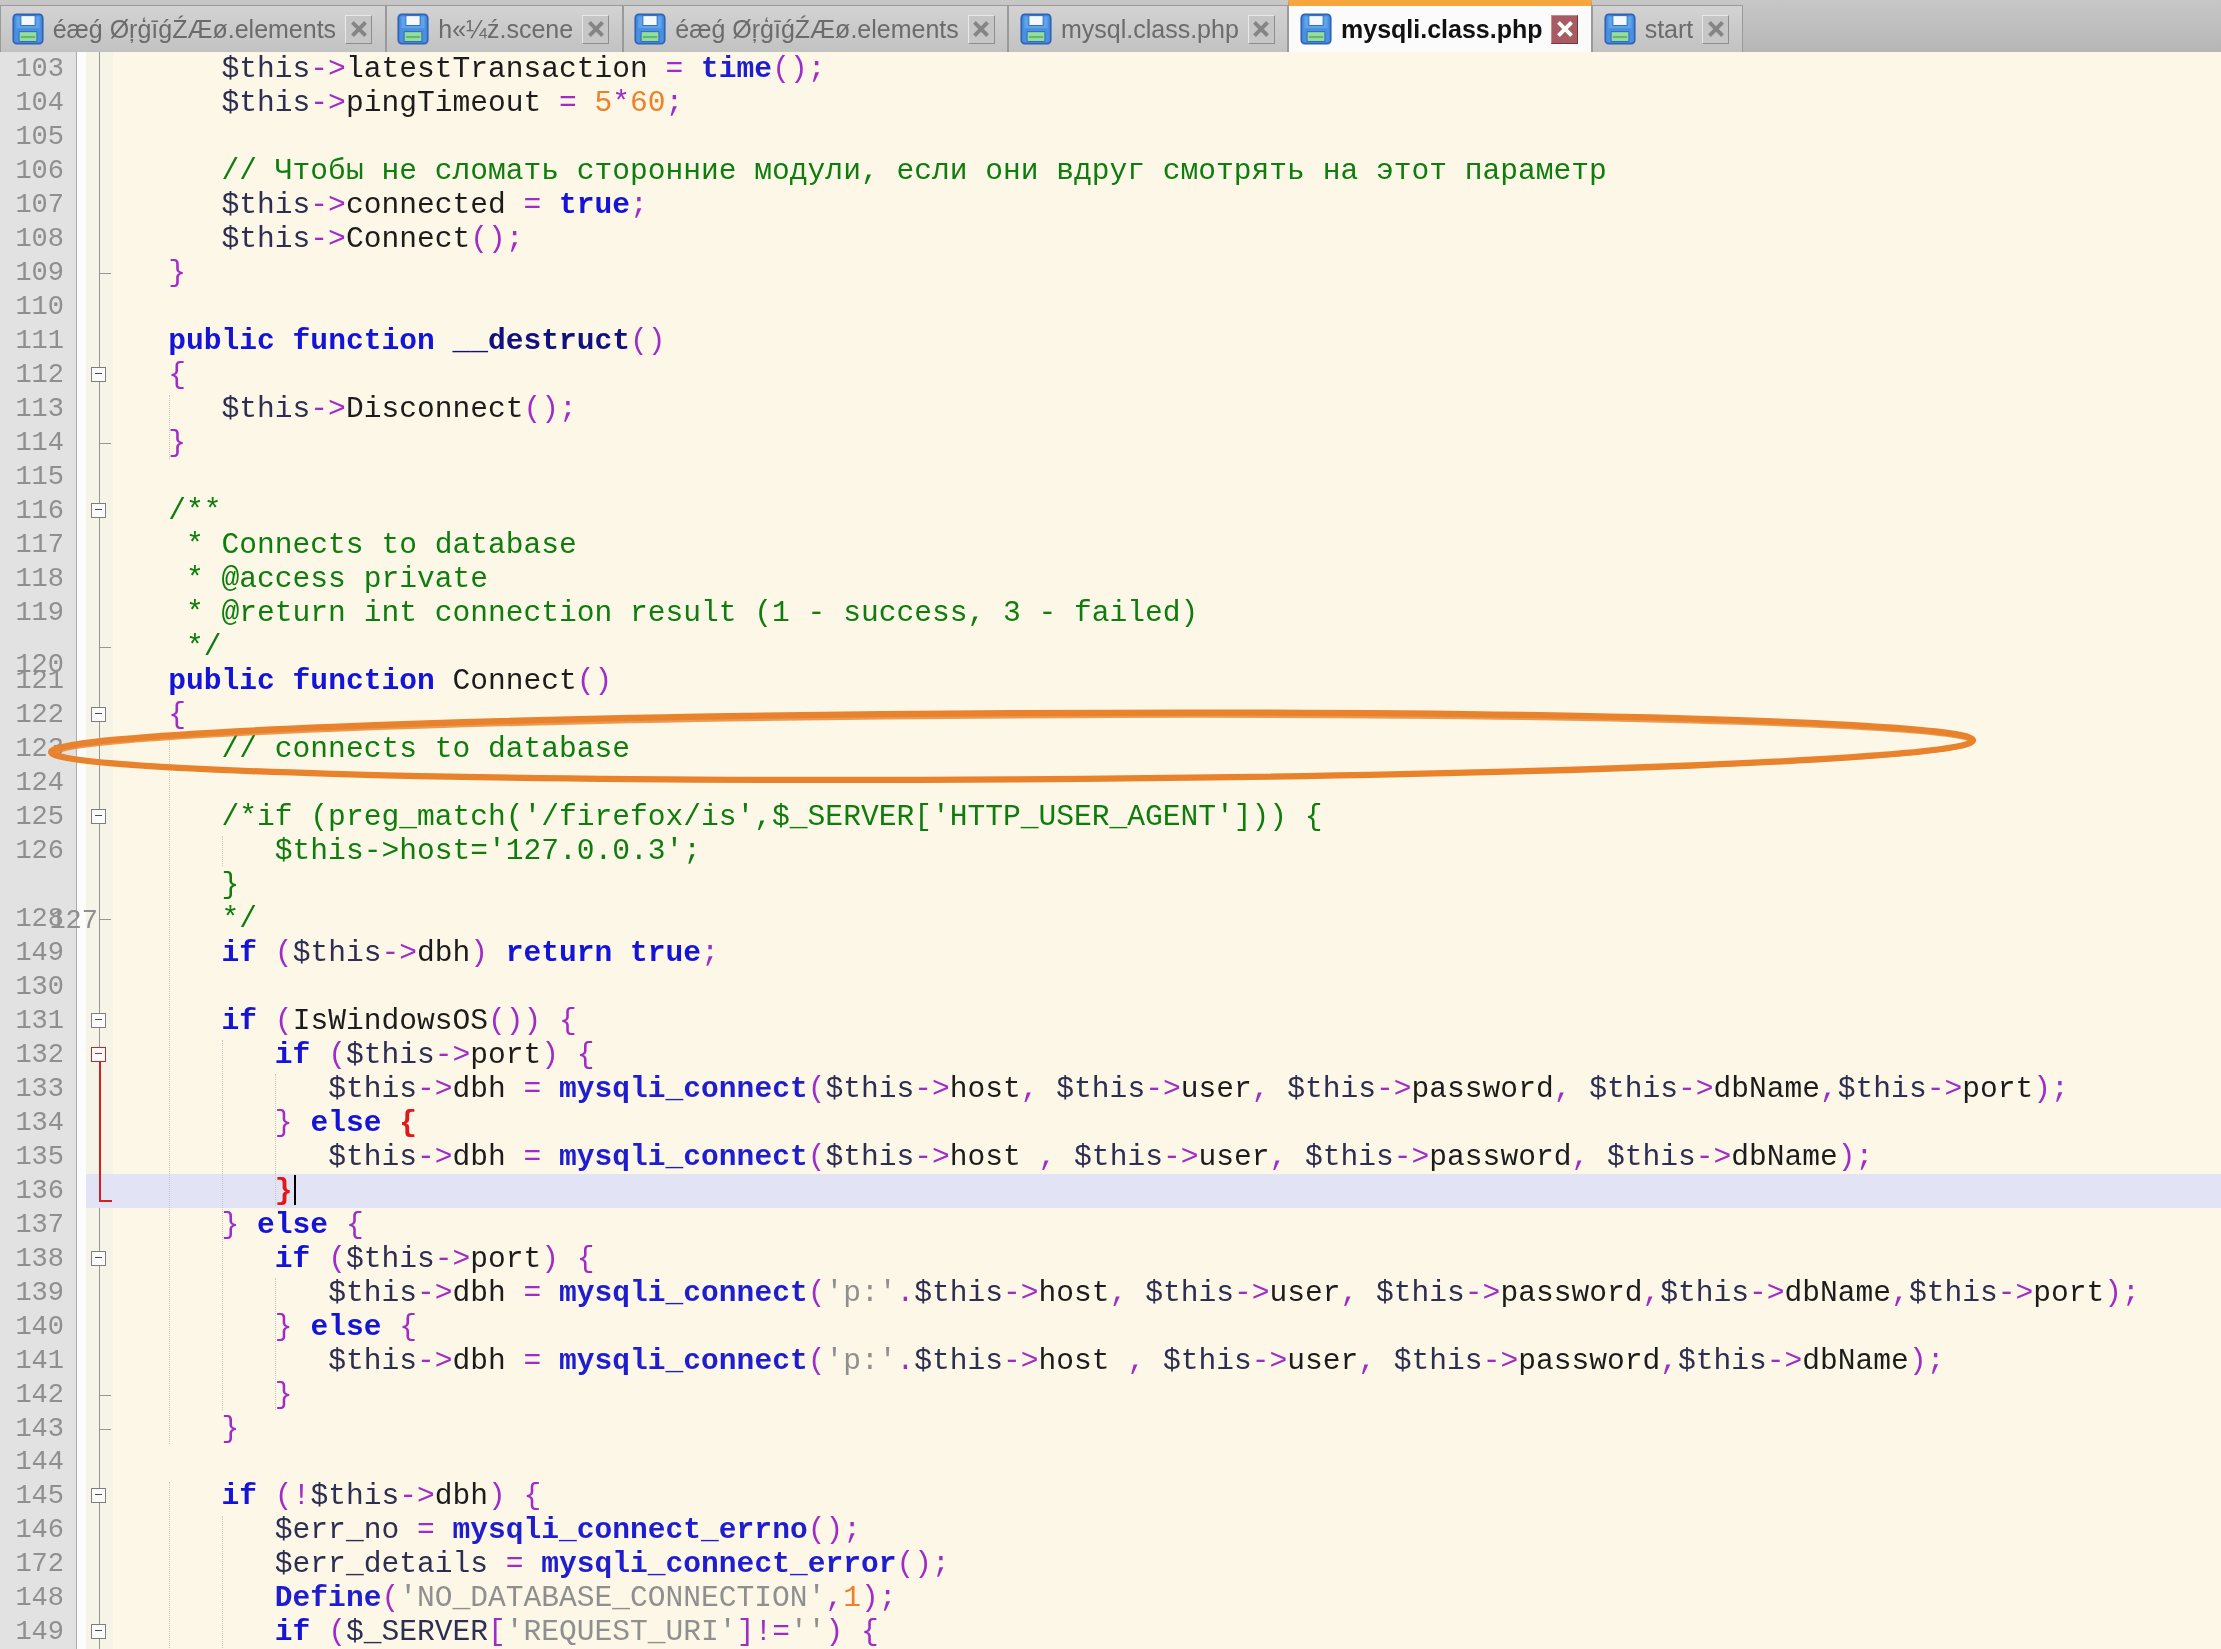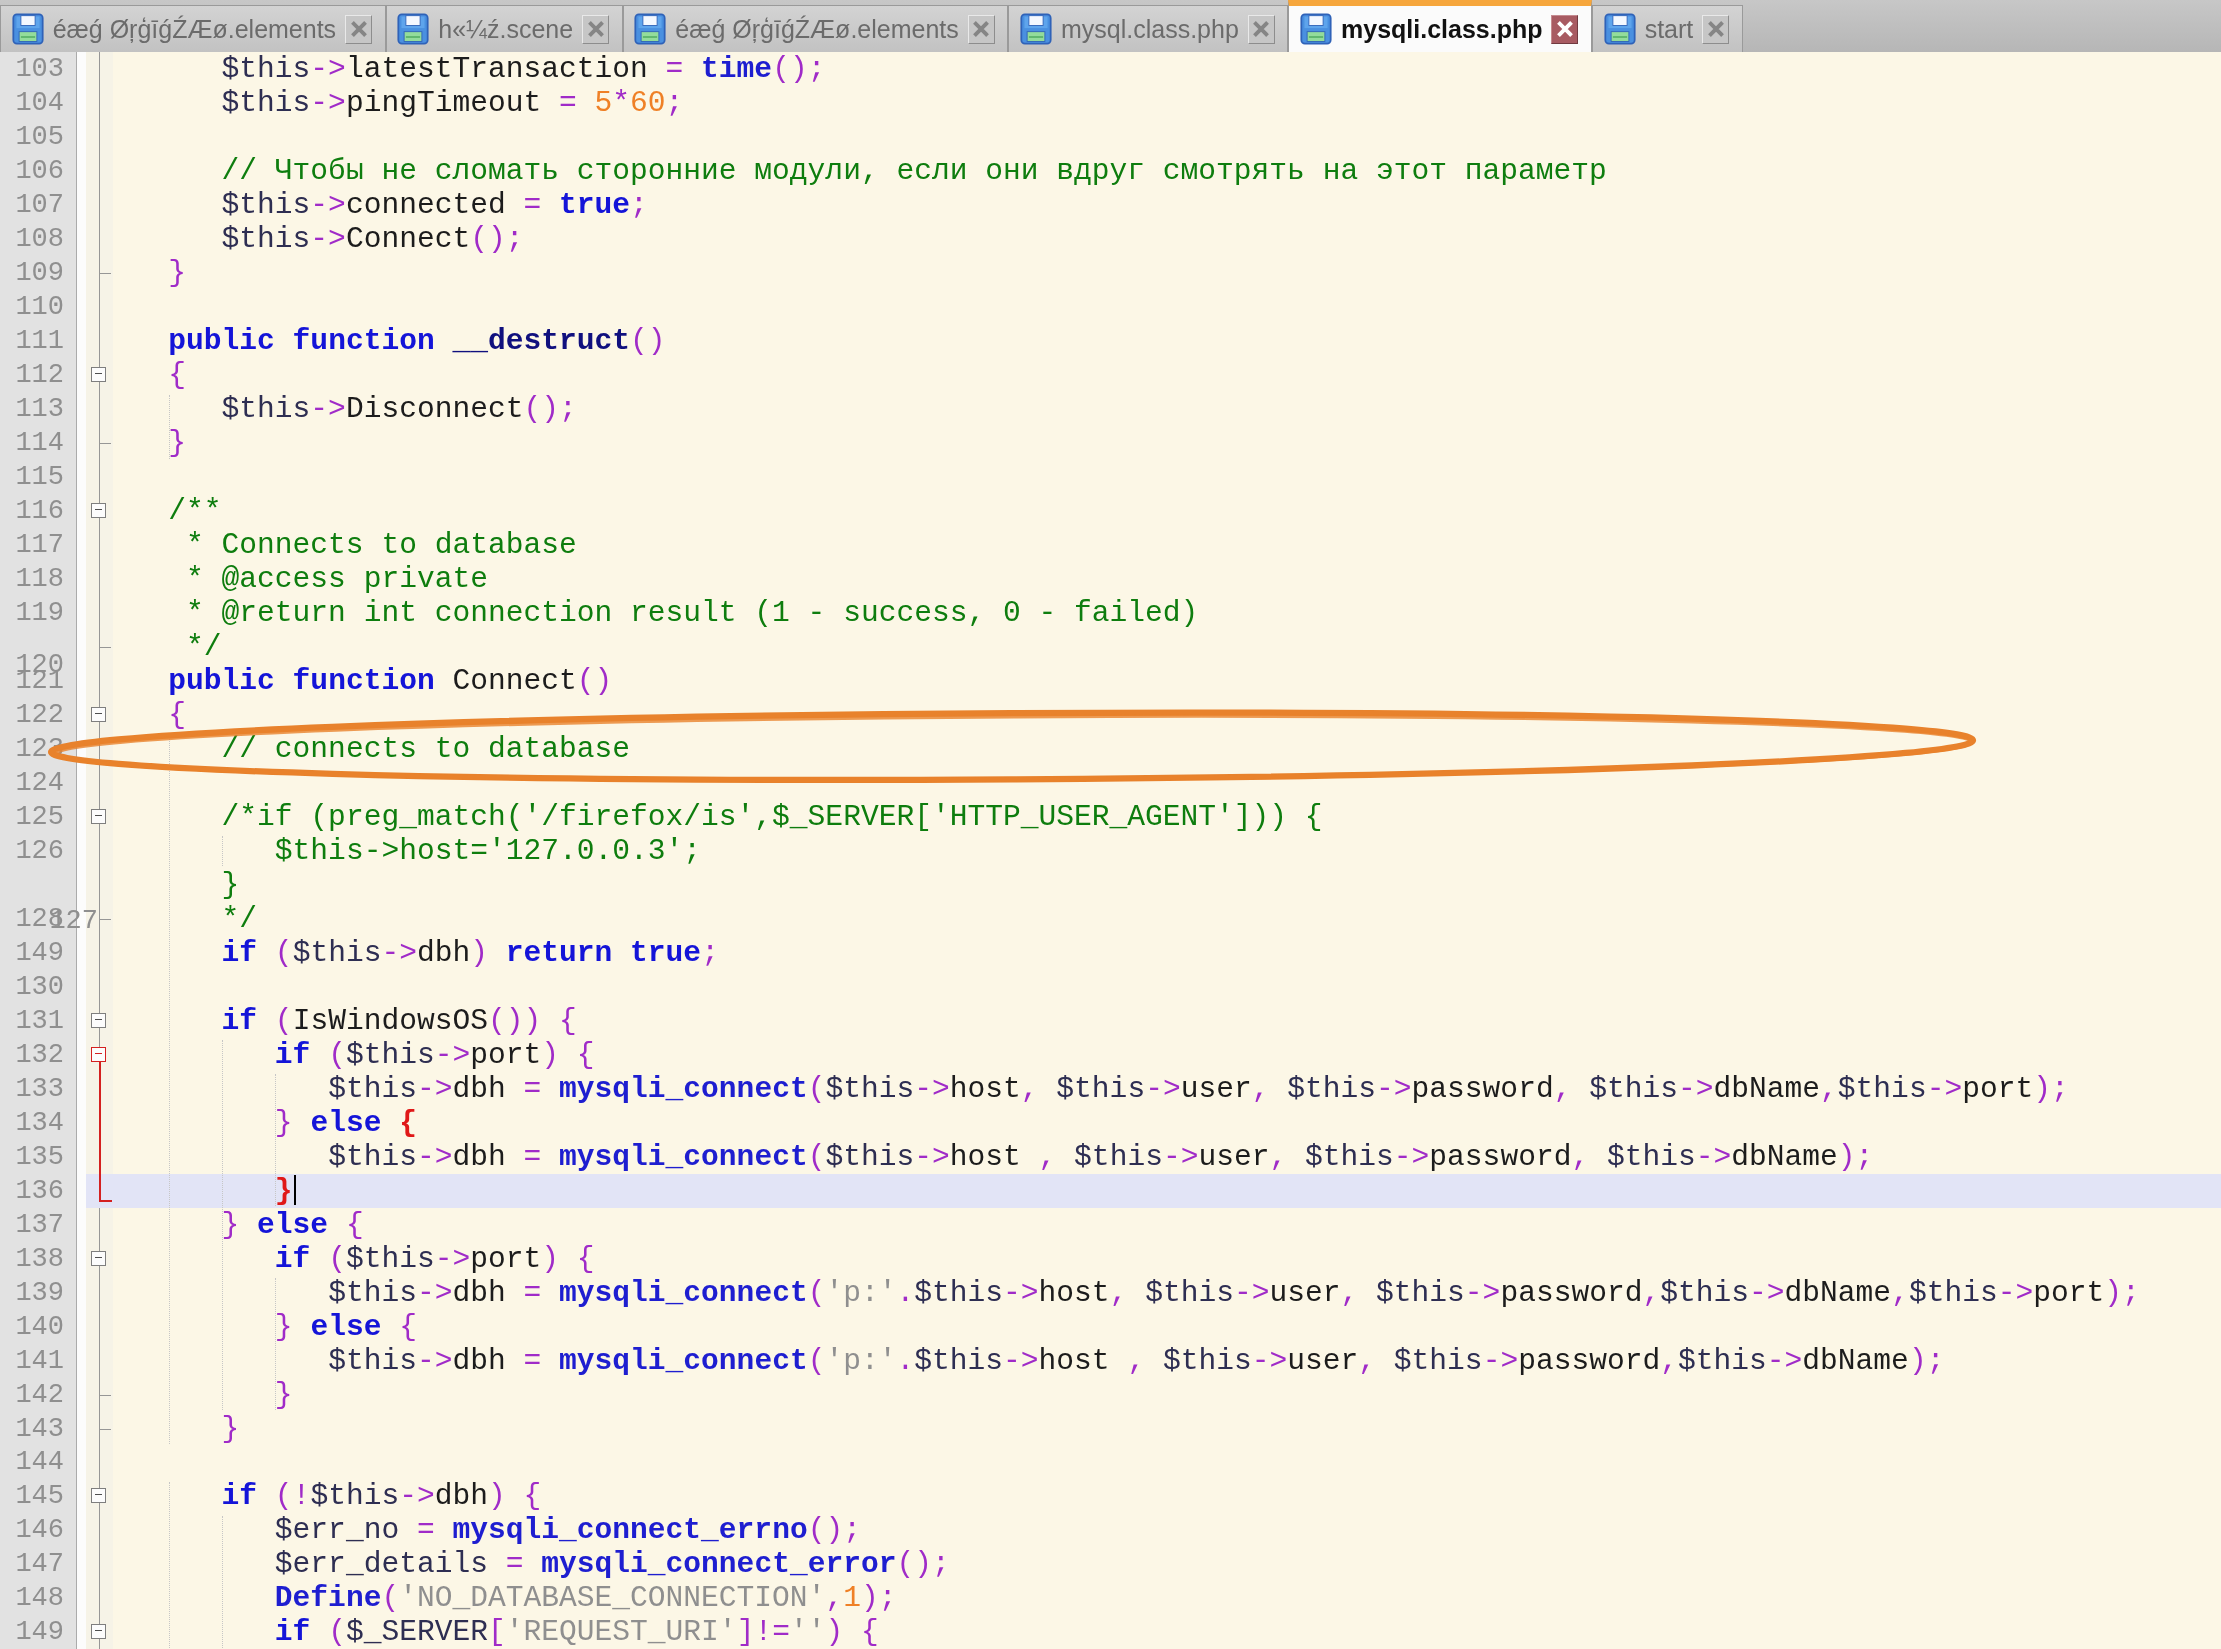--- a/index.html
+++ b/index.html
@@ -195,21 +195,21 @@
         <div class="lnum" style="top: 408px;">115</div>
         <div class="codeline" style="top: 408px;"></div>
         <div class="lnum" style="top: 442px;">116</div>
         <div class="codeline" style="top: 442px;"><span class="tk-d">	</span><span class="tk-c">/**</span></div>
         <div class="foldbox" style="top: 451px;"></div>
         <div class="lnum" style="top: 476px;">117</div>
         <div class="codeline" style="top: 476px;"><span class="tk-d">	</span><span class="tk-c"> * Connects to database</span></div>
         <div class="lnum" style="top: 510px;">118</div>
         <div class="codeline" style="top: 510px;"><span class="tk-d">	</span><span class="tk-c"> * @access private</span></div>
         <div class="lnum" style="top: 544px;">119</div>
-        <div class="codeline" style="top: 544px;"><span class="tk-d">	</span><span class="tk-c"> * @return int connection result (1 - success, 0 - failed)</span></div>
+        <div class="codeline" style="top: 544px;"><span class="tk-d">	</span><span class="tk-c"> * @return int connection result (1 - success, 3 - failed)</span></div>
         <div class="lnum" style="top: 596px;">120</div>
         <div class="codeline" style="top: 578px;"><span class="tk-d">	</span><span class="tk-c"> */</span></div>
         <div class="foldtick" style="top: 595px;"></div>
         <div class="lnum" style="top: 612px;">121</div>
         <div class="codeline" style="top: 612px;"><span class="tk-d">	</span><span class="tk-k">public</span><span class="tk-d"> </span><span class="tk-k">function</span><span class="tk-d"> </span><span class="tk-d">Connect</span><span class="tk-p">()</span></div>
         <div class="lnum" style="top: 646px;">122</div>
         <div class="codeline" style="top: 646px;"><span class="tk-d">	</span><span class="tk-p">{</span></div>
         <div class="foldbox" style="top: 655px;"></div>
         <div class="lnum" style="top: 680px;">123</div>
         <div class="codeline" style="top: 680px;"><span class="tk-d">		</span><span class="tk-c">// connects to database</span></div>
@@ -261,21 +261,21 @@
         <div class="lnum" style="top: 1360px;">143</div>
         <div class="codeline" style="top: 1360px;"><span class="tk-d">		</span><span class="tk-p">}</span></div>
         <div class="foldtick" style="top: 1377px;"></div>
         <div class="lnum" style="top: 1393px;">144</div>
         <div class="codeline" style="top: 1393px;"></div>
         <div class="lnum" style="top: 1427px;">145</div>
         <div class="codeline" style="top: 1427px;"><span class="tk-d">		</span><span class="tk-k">if</span><span class="tk-d"> </span><span class="tk-p">(!</span><span class="tk-v">$this</span><span class="tk-p">-&gt;</span><span class="tk-d">dbh</span><span class="tk-p">)</span><span class="tk-d"> </span><span class="tk-p">{</span></div>
         <div class="foldbox" style="top: 1436px;"></div>
         <div class="lnum" style="top: 1461px;">146</div>
         <div class="codeline" style="top: 1461px;"><span class="tk-d">			</span><span class="tk-v">$err_no</span><span class="tk-d"> </span><span class="tk-p">=</span><span class="tk-d"> </span><span class="tk-f">mysqli_connect_errno</span><span class="tk-p">();</span></div>
-        <div class="lnum" style="top: 1495px;">147</div>
+        <div class="lnum" style="top: 1495px;">172</div>
         <div class="codeline" style="top: 1495px;"><span class="tk-d">			</span><span class="tk-v">$err_details</span><span class="tk-d"> </span><span class="tk-p">=</span><span class="tk-d"> </span><span class="tk-f">mysqli_connect_error</span><span class="tk-p">();</span></div>
         <div class="lnum" style="top: 1529px;">148</div>
         <div class="codeline" style="top: 1529px;"><span class="tk-d">			</span><span class="tk-f">Define</span><span class="tk-p">(</span><span class="tk-s">'NO_DATABASE_CONNECTION'</span><span class="tk-p">,</span><span class="tk-n">1</span><span class="tk-p">);</span></div>
         <div class="lnum" style="top: 1563px;">149</div>
         <div class="codeline" style="top: 1563px;"><span class="tk-d">			</span><span class="tk-k">if</span><span class="tk-d"> </span><span class="tk-p">(</span><span class="tk-v">$_SERVER</span><span class="tk-p">[</span><span class="tk-s">'REQUEST_URI'</span><span class="tk-p">]</span><span class="tk-p">!=</span><span class="tk-s">''</span><span class="tk-p">)</span><span class="tk-d"> </span><span class="tk-p">{</span></div>
         <div class="foldbox" style="top: 1572px;"></div>
         <div class="guide" style="left: 169px; top: 343px; height: 64px;"></div>
         <div class="guide" style="left: 169px; top: 682px; height: 710px;"></div>
         <div class="guide" style="left: 169px; top: 1430px; height: 166px;"></div>
         <div class="guide" style="left: 222px; top: 784px; height: 30px;"></div>

